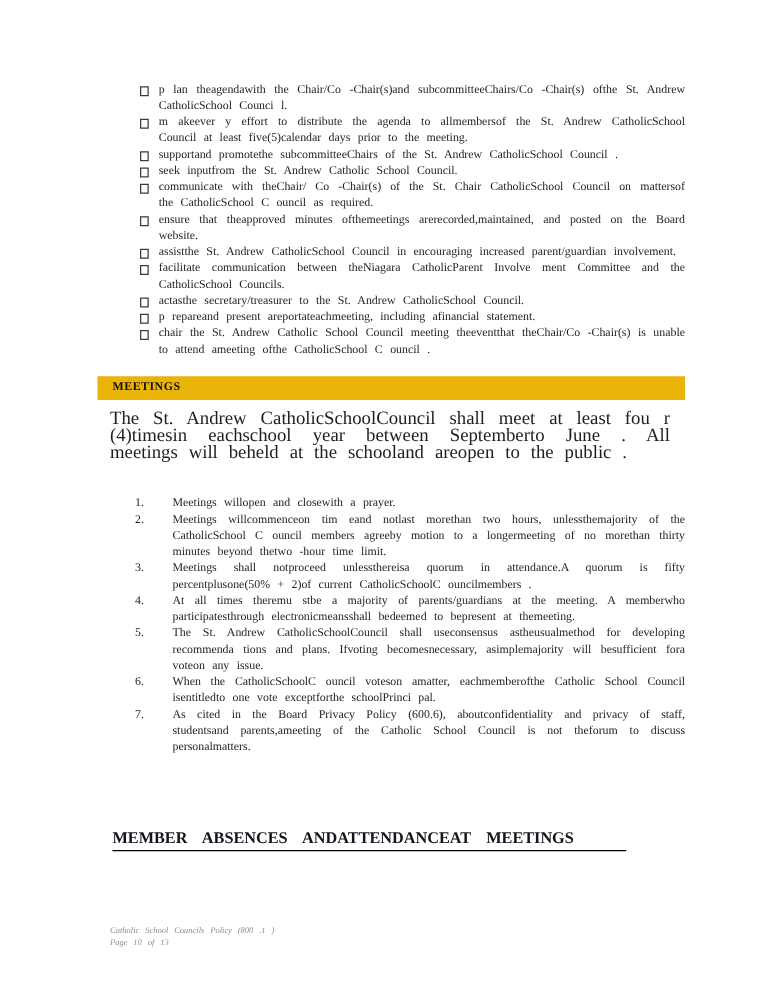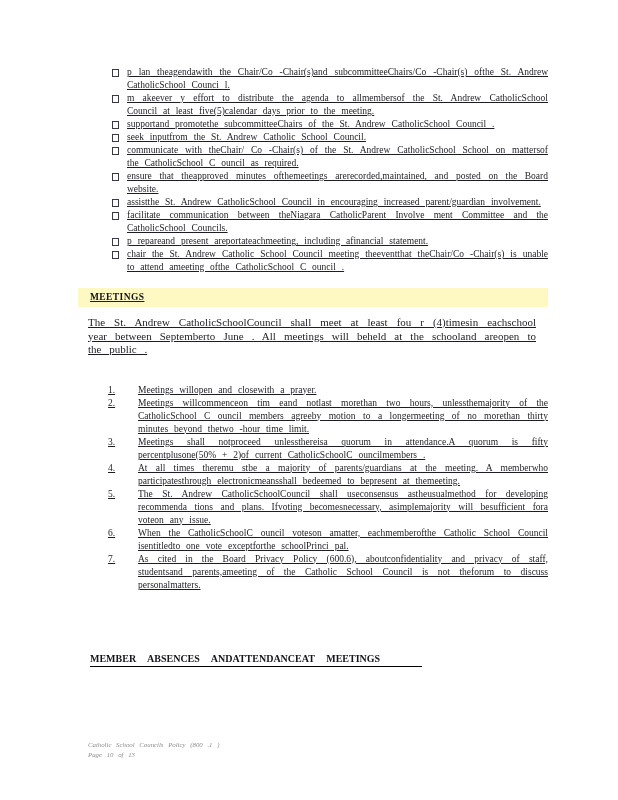--- a/index.html
+++ b/index.html
@@ -8,21 +8,20 @@
     background: #ffffff;
     font-family: "Liberation Serif", serif;
     color: #1d1d24;
     overflow: hidden;
   }
   .page {
     width: 618px; height: 570px;
     position: relative;
     box-sizing: border-box;
     padding: 66px 70px 0 78px;
-    text-decoration: underline;
   }
   
   ul.bullets {
     list-style: none;
     margin: 0 0 0 34px;
     padding: 0;
   }
   ul.bullets li {
     display: flex;
     gap: 8px;
@@ -45,21 +44,21 @@
     margin-top: 14px;
     padding: 4px 8px 5px 12px;
     font-weight: bold;
     font-size: 9.5px;
     letter-spacing: 0.4px;
     color: #111118;
   }
   
   .intro {
     margin: 9px 12px 0 10px;
-    font-size: 11px;
+    font-size: 15px;
     line-height: 13.5px;
     text-align: justify;
     word-spacing: 5px;
   }
   
   ol.rules {
     list-style: none;
     margin: 27px 0 0 30px;
     padding: 0;
   }
@@ -75,21 +74,21 @@
     flex: 1;
     text-align: justify;
     word-spacing: 3.5px;
     margin-left: 13px;
   }
   
   .subhead-wrap { margin: 56px 0 0 12px; }
   .subhead {
     display: inline-block;
     font-weight: bold;
-    font-size: 10px;
+    font-size: 13px;
     word-spacing: 9px;
     padding: 0 42px 2px 0;
     border-bottom: 1.6px solid #000000;
     color: #14141c;
   }
   
   .footer {
     position: absolute;
     left: 88px;
     top: 740px;
@@ -117,45 +116,49 @@
     <li>
         <span class="sq"></span>
         <span class="bt">supportand   promotethe   subcommitteeChairs    of the   St. Andrew  CatholicSchool   Council .</span>
       </li>
     <li>
         <span class="sq"></span>
         <span class="bt">seek  inputfrom   the  St. Andrew  Catholic  School  Council.</span>
       </li>
     <li>
         <span class="sq"></span>
-        <span class="bt">communicate   with  theChair/   Co -Chair(s)  of  the  St. Andrew  CatholicSchool   School  on  mattersof   the  CatholicSchool   C ouncil  as  required.</span>
+        <span class="bt">communicate   with  theChair/   Co -Chair(s)  of  the  St. Chair  CatholicSchool   Council  on  mattersof   the  CatholicSchool   C ouncil  as  required.</span>
       </li>
     <li>
         <span class="sq"></span>
         <span class="bt">ensure  that  theapproved   minutes  ofthemeetings   arerecorded,maintained,    and  posted  on  the  Board  website.</span>
       </li>
     <li>
         <span class="sq"></span>
         <span class="bt">assistthe   St. Andrew  CatholicSchool   Council  in encouraging   increased  parent/guardian  involvement.</span>
       </li>
     <li>
         <span class="sq"></span>
         <span class="bt">facilitate  communication   between  theNiagara  CatholicParent   Involve ment  Committee  and  the  CatholicSchool   Councils.</span>
       </li>
     <li>
         <span class="sq"></span>
+        <span class="bt">actasthe  secretary/treasurer    to  the  St. Andrew  CatholicSchool   Council.</span>
+      </li>
+    <li>
+        <span class="sq"></span>
         <span class="bt">p repareand   present  areportateachmeeting,    including  afinancial  statement.</span>
       </li>
     <li>
         <span class="sq"></span>
         <span class="bt">chair  the  St. Andrew  Catholic  School  Council  meeting  theeventthat   theChair/Co   -Chair(s)  is unable  to  attend  ameeting   ofthe  CatholicSchool   C ouncil .</span>
       </li>
   </ul>
 
-  <div class="band" style="background-color: #fef9c3;">MEETINGS</div>
+  <div class="band" style="background-color: #eab308;">MEETINGS</div>
 
   <p class="intro">The  St. Andrew  CatholicSchoolCouncil    shall  meet  at least  fou r (4)timesin   eachschool   year between  Septemberto   June . All meetings  will beheld  at the  schooland  areopen  to  the  public .</p>
 
   <ol class="rules">
     <li>
         <span class="num">1.</span>
         <span class="rt">Meetings  willopen  and  closewith  a prayer.</span>
       </li>
     <li>
         <span class="num">2.</span>

